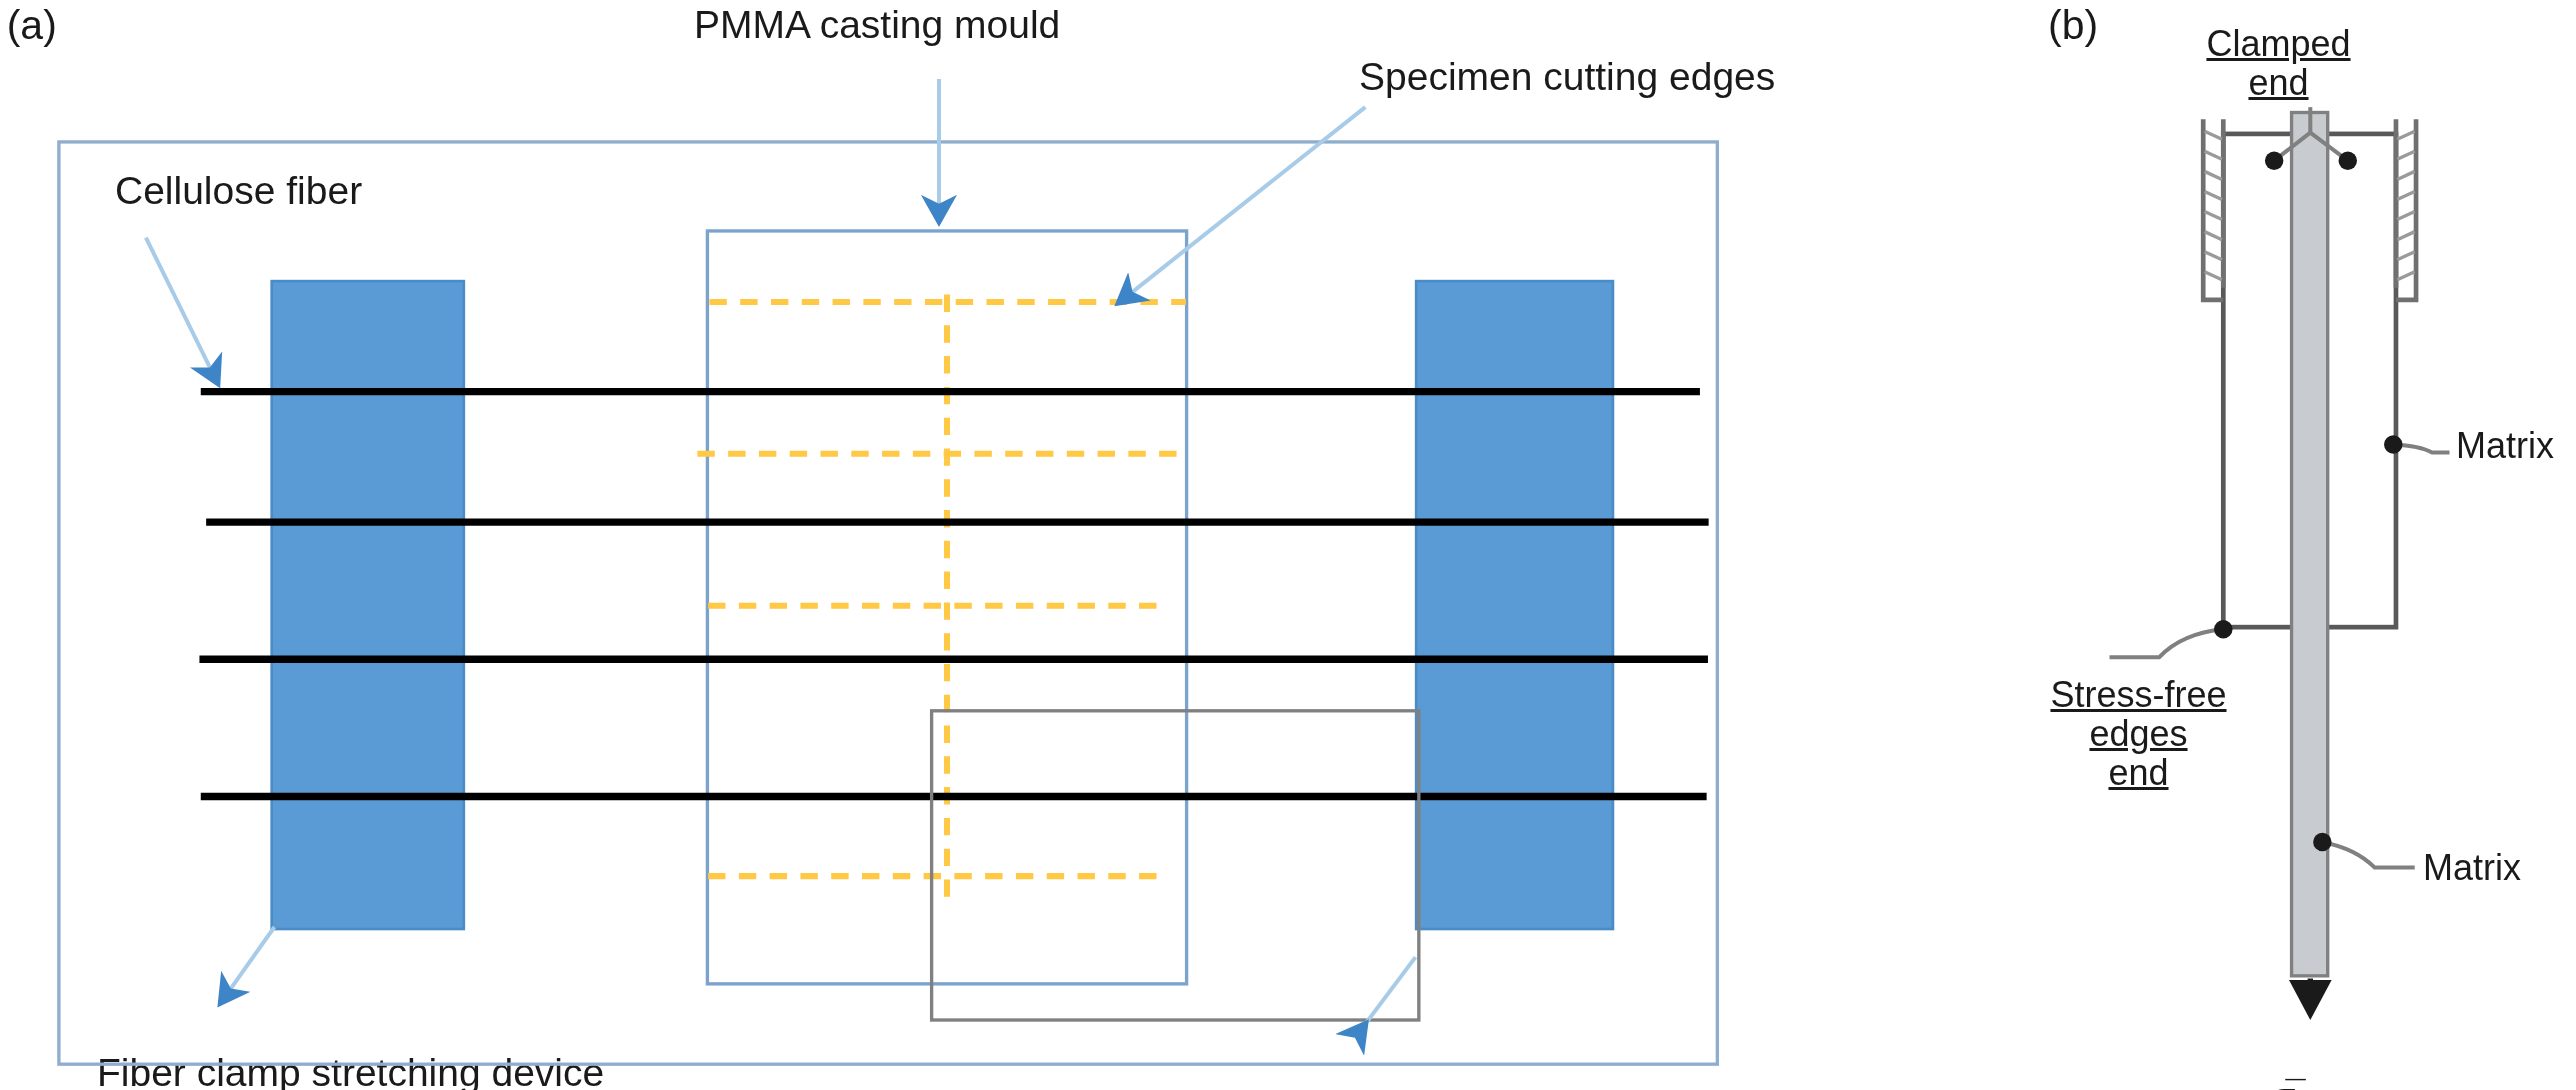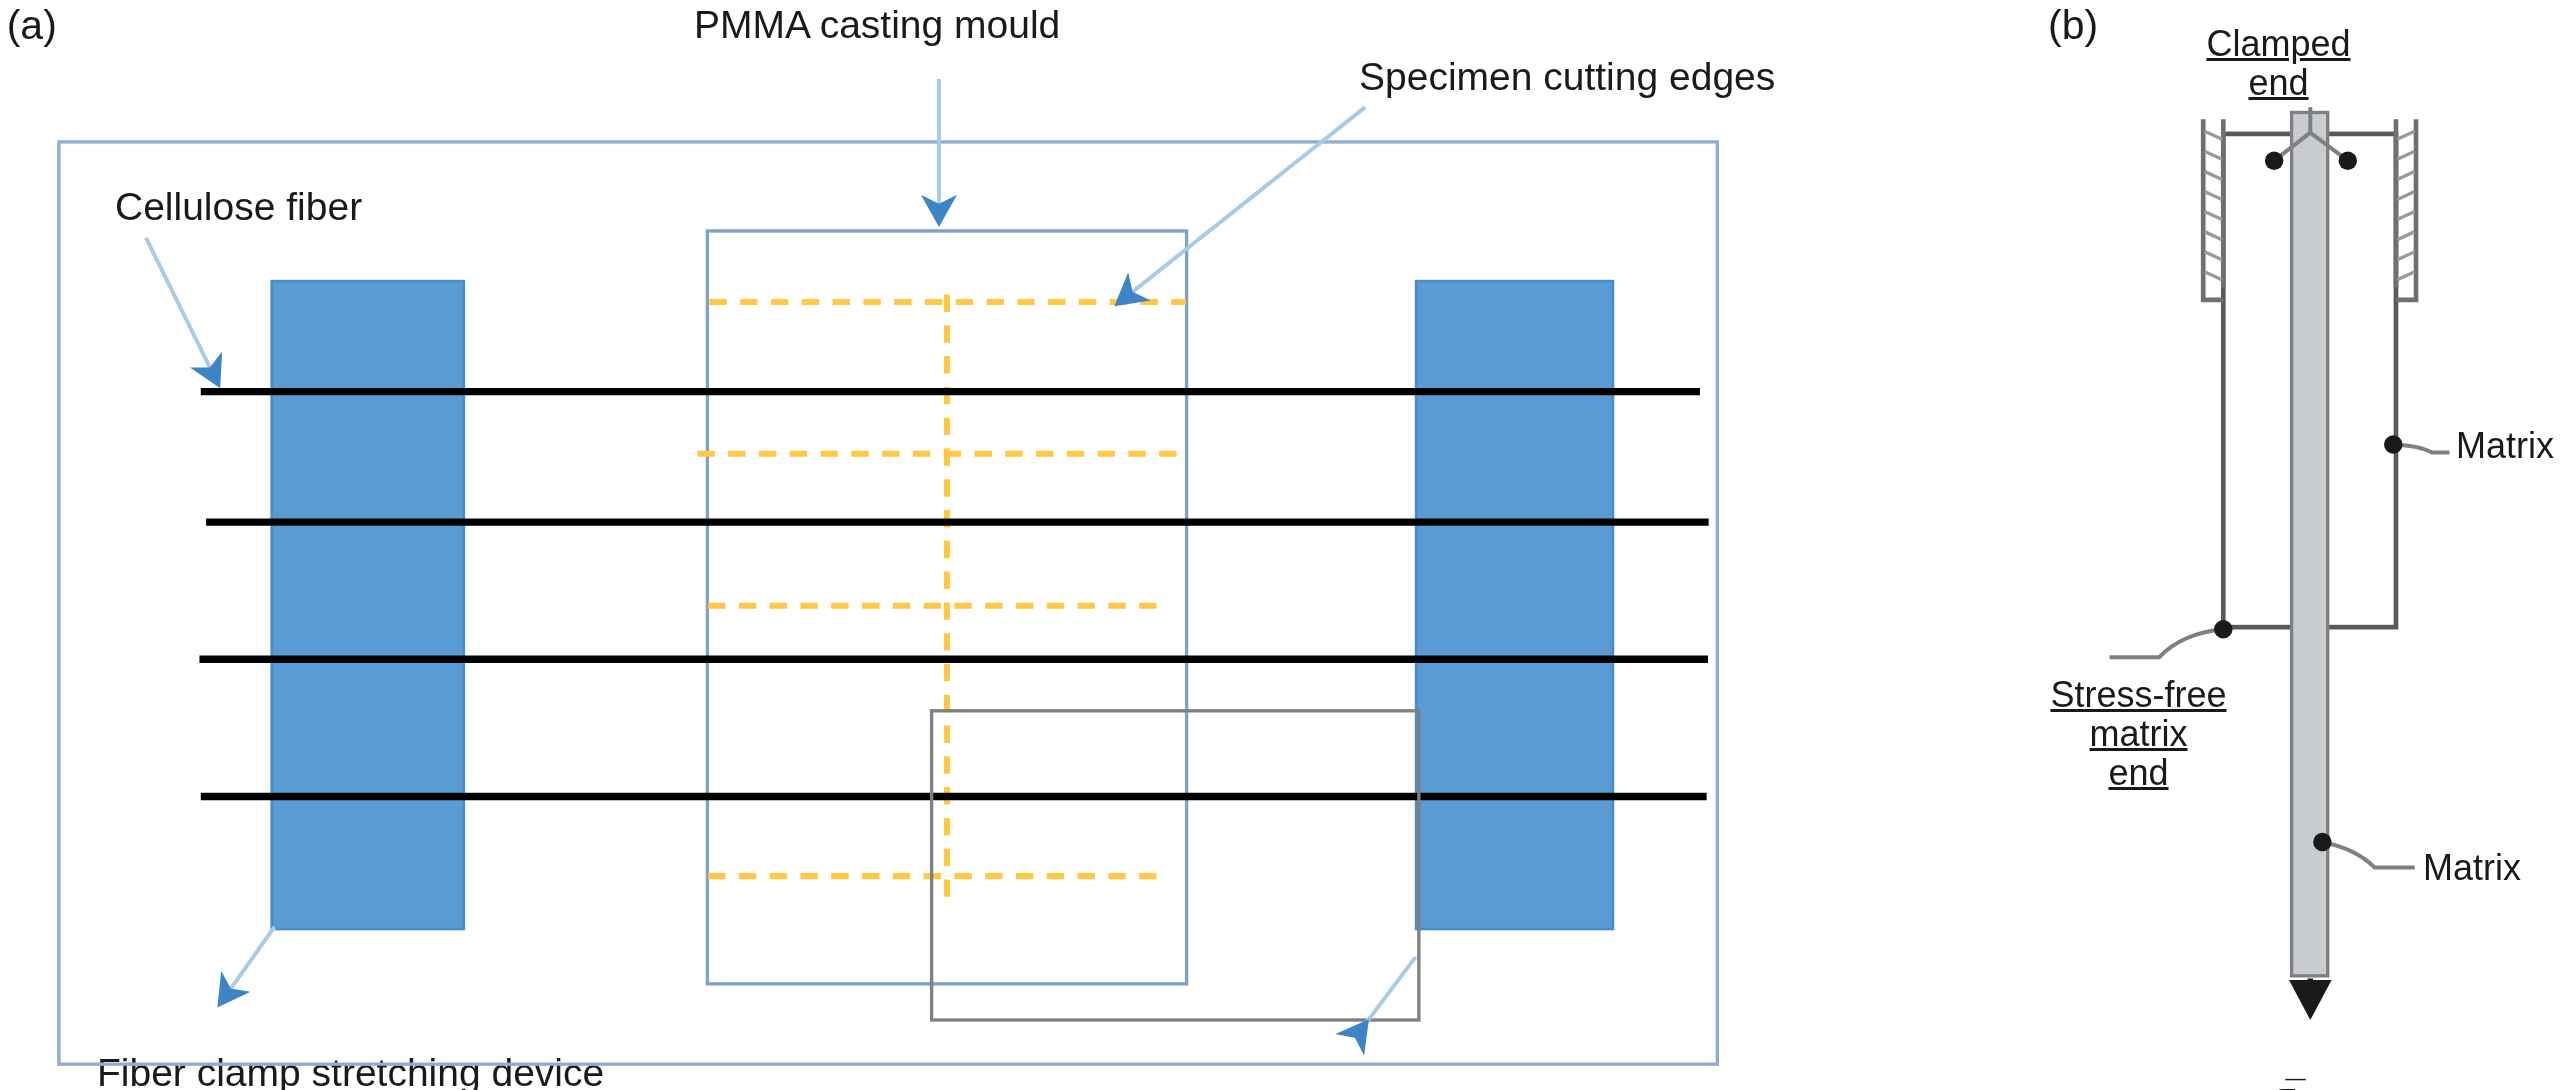--- a/index.html
+++ b/index.html
@@ -19,21 +19,21 @@
 <body>
 
 <div class="fig">
 
   <div class="lbl panel-tag" style="left:6.7px;top:2.7px;">(a)</div>
 
   <div class="lbl lbl-a" style="left:1359px;top:56px;">Specimen cutting edges</div>
 
   <div class="lbl lbl-a" style="left:694px;top:4px;">PMMA casting mould</div>
 
-  <div class="lbl lbl-a" style="left:115px;top:186px;">Cellulose fiber</div>
+  <div class="lbl lbl-a" style="left:115px;top:170px;">Cellulose fiber</div>
 
   <div class="lbl lbl-a" style="left:97px;top:1007px;margin-top:45px;">Fiber clamp stretching device</div>
 
 
   <svg width="2576" height="1091" viewBox="0 0 3849 1630">
     <defs>
       <marker id="blueArrow" markerWidth="9" markerHeight="9" refX="6.5" refY="4.5" orient="auto">
         <path d="M0,0 L8,4.5 L0,9 L2.2,4.5 Z" fill="#3d85c6"></path>
       </marker>
       <marker id="blackArrow" markerWidth="8" markerHeight="8" refX="6" refY="4" orient="auto">
@@ -86,21 +86,21 @@
   </svg>
 
   <div class="lbl panel-tag" style="left:2048px;top:2.7px;">(b)</div>
 
   <div class="lbl lbl-b ctr" style="left:2175px;top:25.4px;width:207px;">Clamped
 end</div>
 
   <div class="lbl lbl-b" style="left:2456px;top:427px;">Matrix</div>
 
   <div class="lbl lbl-b ctr" style="left:2008px;top:676px;width:261px;">Stress-free
-matrix
+edges
 end</div>
 
   <div class="lbl lbl-b" style="left:2423px;top:849px;">Matrix</div>
 
   <div class="lbl" style="left:2271px;top:1078px;font-size:36px;font-weight:bold;"><span>σ̅</span><span style="font-size:23px;vertical-align:-0.30em;">f</span></div>
 
   <svg width="2576" height="1091" viewBox="0 0 3849 1630">
 
     <rect x="3322" y="200" width="258" height="737" fill="#ffffff" stroke="#595959" stroke-width="7"></rect>
 

